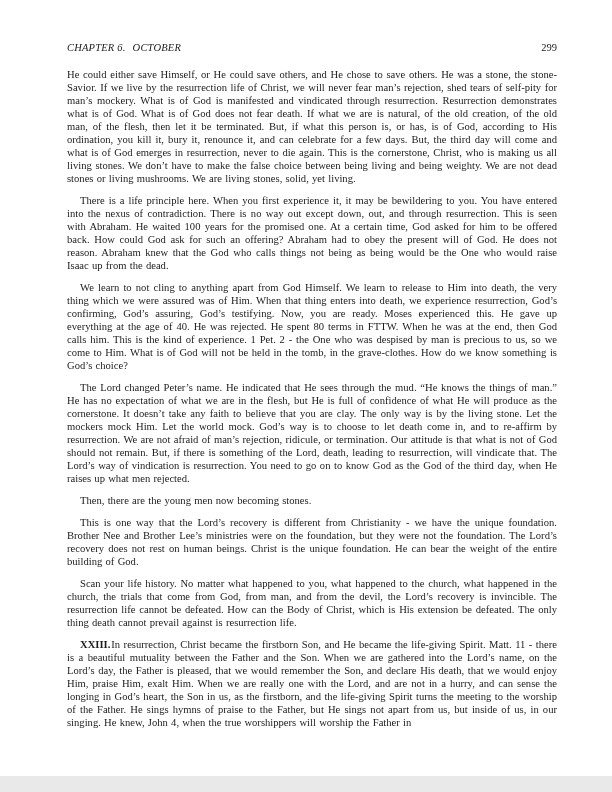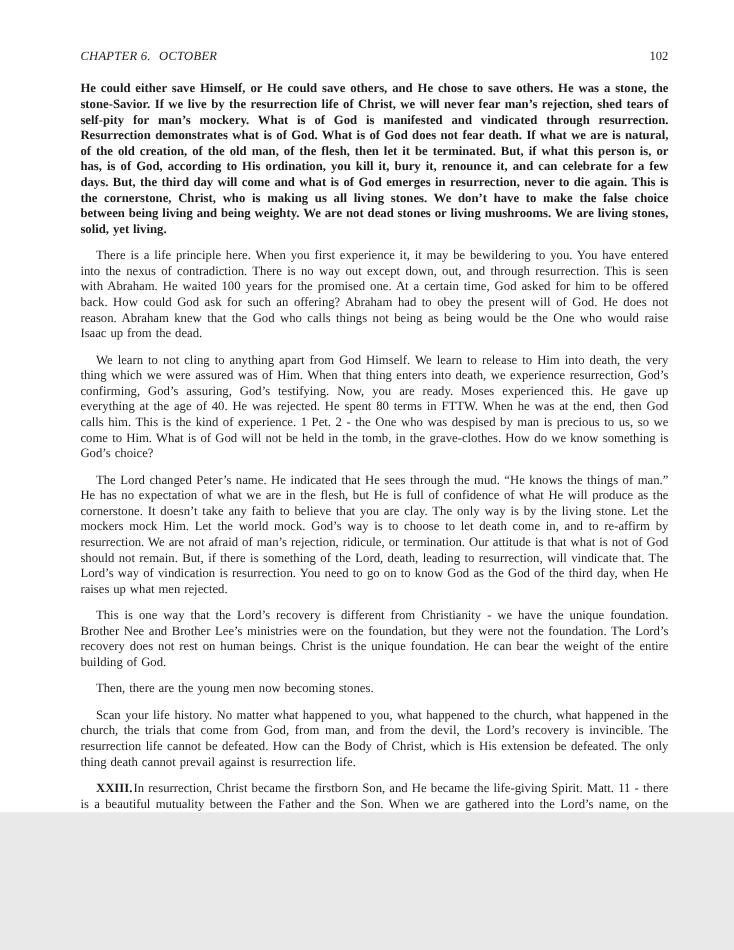--- a/index.html
+++ b/index.html
@@ -3,21 +3,21 @@
 <meta charset="utf-8">
 <style>
   html, body {
     margin: 0;
     padding: 0;
     background: #e9e9e9;
   }
   .page {
     position: relative;
     width: 612px;
-    height: 677px;
+    height: 776px;
     margin: 0 auto;
     background: #ffffff;
     font-family: "Liberation Serif", "DejaVu Serif", serif;
     color: #1b1b1b;
     box-sizing: border-box;
     padding: 41px 55px 0 67px;
     overflow: hidden;
   }
   .running-header {
     display: flex;
@@ -37,42 +37,42 @@
     width: 490px;
     font-size: 10.6px;
     line-height: 13px;
     text-align: justify;
   }
   .body-text p {
     margin: 0 0 9px 0;
     text-indent: 13px;
     word-spacing: 0.6px;
   }
-  .body-text p.noindent { text-indent: 0; font-weight: bold; }
+  .body-text p.noindent { text-indent: 0; }
   .section-lead {
     font-weight: bold;
     margin-right: 1px;
   }
 </style>
 </head>
 <body>
 
 <div class="page">
 
   <div class="running-header">
     <span class="chapter-mark">
       <span class="chapter-label">CHAPTER 6.</span><span class="chapter-title">OCTOBER</span>
     </span>
-    <span class="page-number">102</span>
+    <span class="page-number">299</span>
   </div>
 
   <div class="body-text">
     <p class="noindent"><span>He could either save Himself, or He could save others, and He chose to save others. He was a stone, the stone-Savior. If we live by the resurrection life of Christ, we will never fear man’s rejection, shed tears of self-pity for man’s mockery. What is of God is manifested and vindicated through resurrection. Resurrection demonstrates what is of God. What is of God does not fear death. If what we are is natural, of the old creation, of the old man, of the flesh, then let it be terminated. But, if what this person is, or has, is of God, according to His ordination, you kill it, bury it, renounce it, and can celebrate for a few days. But, the third day will come and what is of God emerges in resurrection, never to die again. This is the cornerstone, Christ, who is making us all living stones. We don’t have to make the false choice between being living and being weighty. We are not dead stones or living mushrooms. We are living stones, solid, yet living.</span></p>
     <p><span>There is a life principle here. When you first experience it, it may be bewildering to you. You have entered into the nexus of contradiction. There is no way out except down, out, and through resurrection. This is seen with Abraham. He waited 100 years for the promised one. At a certain time, God asked for him to be offered back. How could God ask for such an offering? Abraham had to obey the present will of God. He does not reason. Abraham knew that the God who calls things not being as being would be the One who would raise Isaac up from the dead.</span></p>
     <p><span>We learn to not cling to anything apart from God Himself. We learn to release to Him into death, the very thing which we were assured was of Him. When that thing enters into death, we experience resurrection, God’s confirming, God’s assuring, God’s testifying. Now, you are ready. Moses experienced this. He gave up everything at the age of 40. He was rejected. He spent 80 terms in FTTW. When he was at the end, then God calls him. This is the kind of experience. 1 Pet. 2 - the One who was despised by man is precious to us, so we come to Him. What is of God will not be held in the tomb, in the grave-clothes. How do we know something is God’s choice?</span></p>
     <p><span>The Lord changed Peter’s name. He indicated that He sees through the mud. “He knows the things of man.” He has no expectation of what we are in the flesh, but He is full of confidence of what He will produce as the cornerstone. It doesn’t take any faith to believe that you are clay. The only way is by the living stone. Let the mockers mock Him. Let the world mock. God’s way is to choose to let death come in, and to re-affirm by resurrection. We are not afraid of man’s rejection, ridicule, or termination. Our attitude is that what is not of God should not remain. But, if there is something of the Lord, death, leading to resurrection, will vindicate that. The Lord’s way of vindication is resurrection. You need to go on to know God as the God of the third day, when He raises up what men rejected.</span></p>
+    <p><span>Then, there are the young men now becoming stones.</span></p>
     <p><span>This is one way that the Lord’s recovery is different from Christianity - we have the unique foundation. Brother Nee and Brother Lee’s ministries were on the foundation, but they were not the foundation. The Lord’s recovery does not rest on human beings. Christ is the unique foundation. He can bear the weight of the entire building of God.</span></p>
-    <p><span>Then, there are the young men now becoming stones.</span></p>
     <p><span>Scan your life history. No matter what happened to you, what happened to the church, what happened in the church, the trials that come from God, from man, and from the devil, the Lord’s recovery is invincible. The resurrection life cannot be defeated. How can the Body of Christ, which is His extension be defeated. The only thing death cannot prevail against is resurrection life.</span></p>
     <p><span class="section-lead">XXIII.</span><span>In resurrection, Christ became the firstborn Son, and He became the life-giving Spirit. Matt. 11 - there is a beautiful mutuality between the Father and the Son. When we are gathered into the Lord’s name, on the Lord’s day, the Father is pleased, that we would remember the Son, and declare His death, that we would enjoy Him, praise Him, exalt Him. When we are really one with the Lord, and are not in a hurry, and can sense the longing in God’s heart, the Son in us, as the firstborn, and the life-giving Spirit turns the meeting to the worship of the Father. He sings hymns of praise to the Father, but He sings not apart from us, but inside of us, in our singing. He knew, John 4, when the true worshippers will worship the Father in</span></p>
   </div>
 
 </div>
 
 </body></html>

